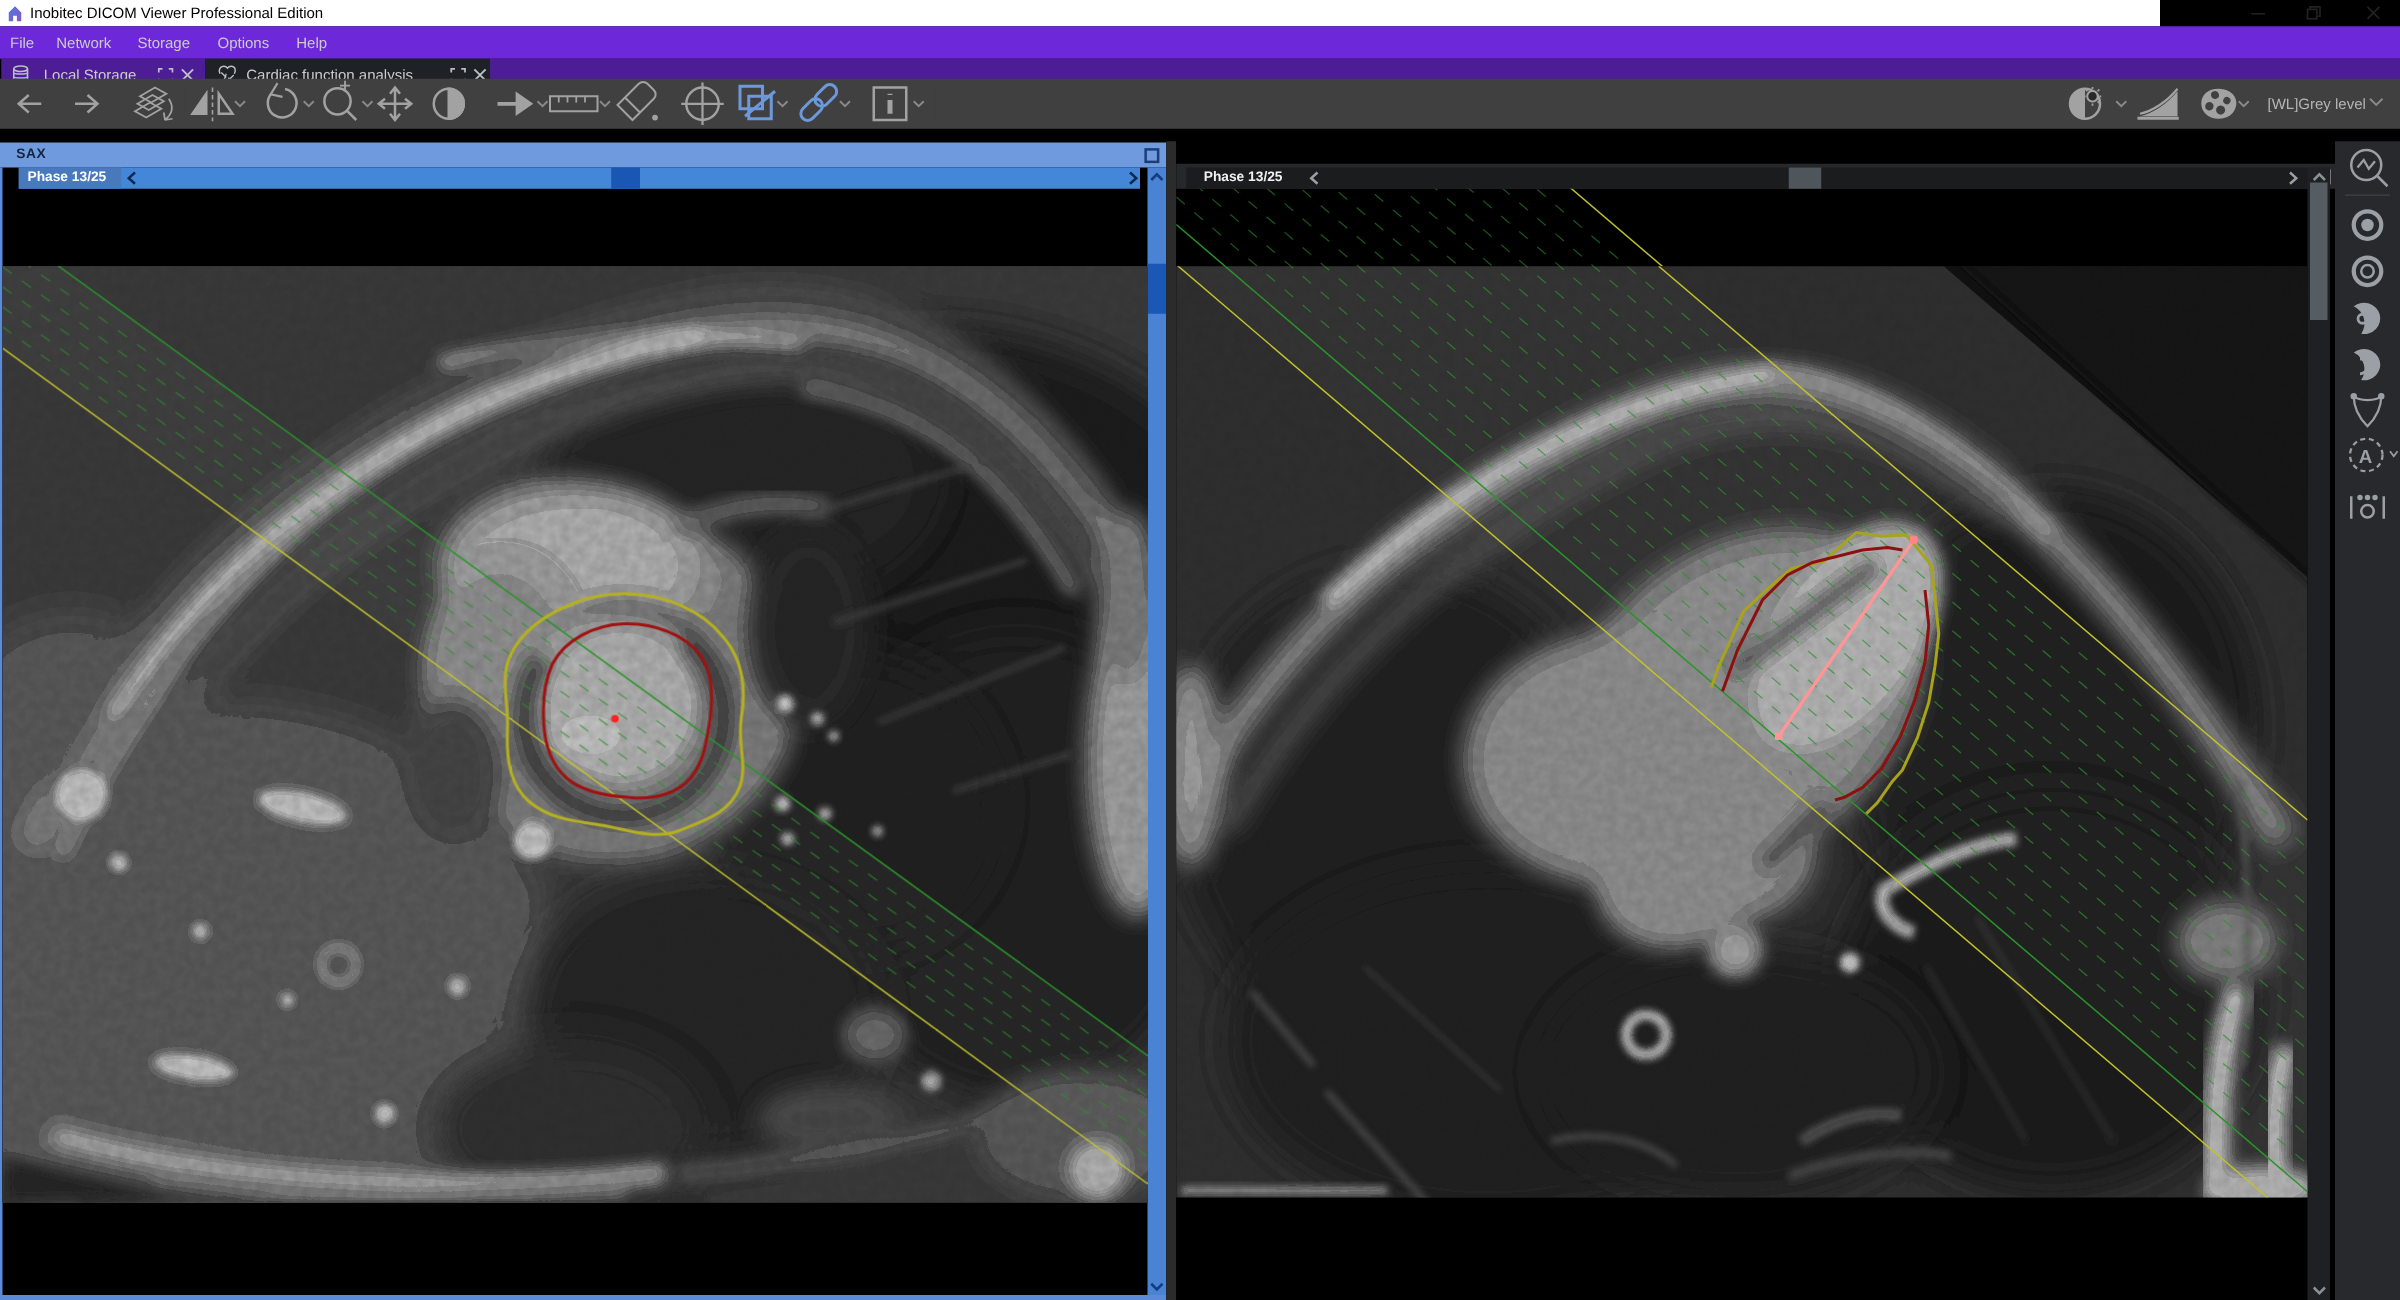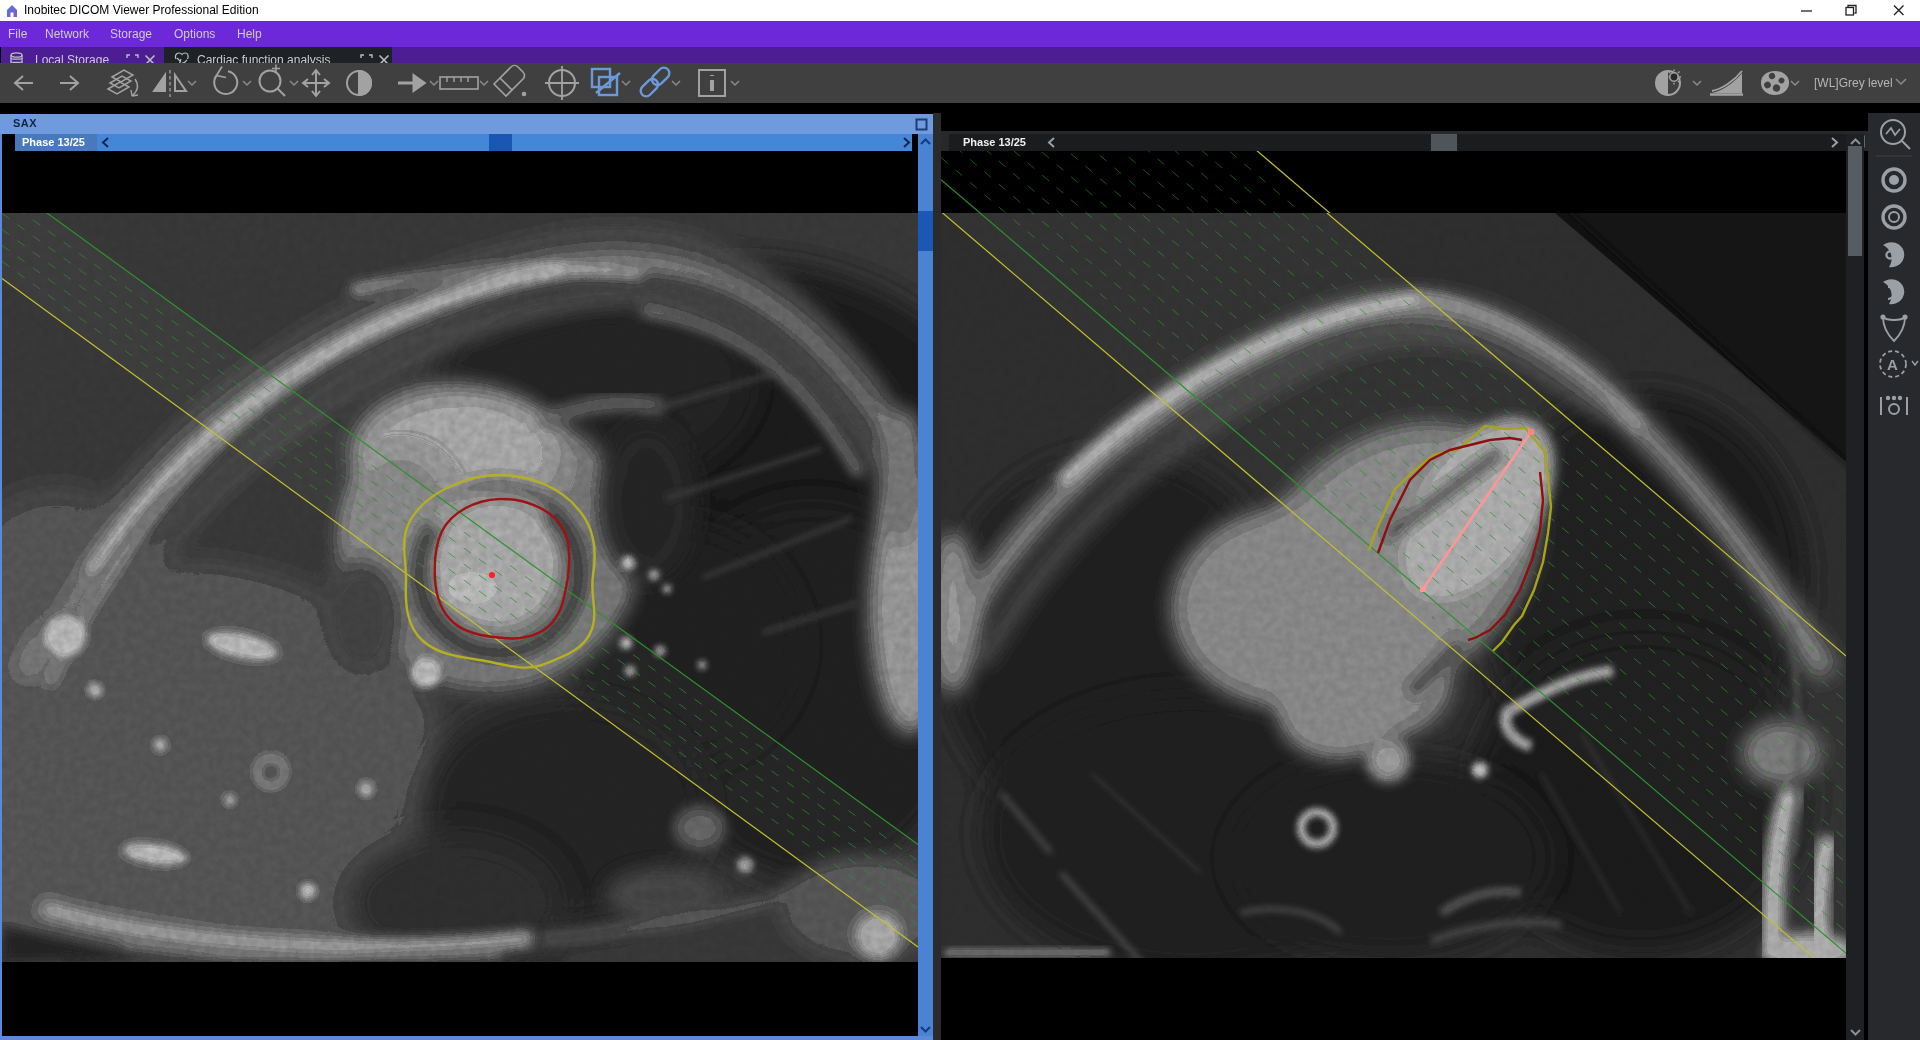--- a/index.html
+++ b/index.html
@@ -1,19 +1,19 @@
 <!DOCTYPE html>
 <html><head>
 <meta charset="utf-8">
 <style>
   * { margin:0; padding:0; box-sizing:border-box; }
   html,body { width:1920px; height:1040px; background:#000; overflow:hidden;
     font-family:"Liberation Sans", sans-serif; }
   .abs { position:absolute; }
-  #titlebar { left:0; top:0; width:1920px; height:21px; background:#ffffff;text-align:center; }
+  #titlebar { left:0; top:0; width:1728px; height:21px; background:#ffffff;text-align:center; }
   #titlebar .ttext { position:absolute; left:24px; top:3px; font-size:12px; color:#000; }
   #menubar { left:0; top:21px; width:1920px; height:26px; background:#6d28d9; }
   .menuitem { position:absolute; top:6px; font-size:12px; color:#cccccc; }
   #tabbar { left:1px; top:47px; width:1920px; height:26px; background:#4c1d95; }
   #tab2 { position:absolute; left:163px; top:0; width:228px; height:26px; background:#1e2226; border-bottom:6px solid #eab308; }
   #toolbar { left:0; top:63px; width:1920px; height:40px; background:#404040; }
 
   
   #lpanel { left:0; top:113px; width:933px; height:927px; background:#000;padding-left:28px; }
   #lhead { position:absolute; left:0; top:1px; width:933px; height:20px; background:#6f9ade; }

